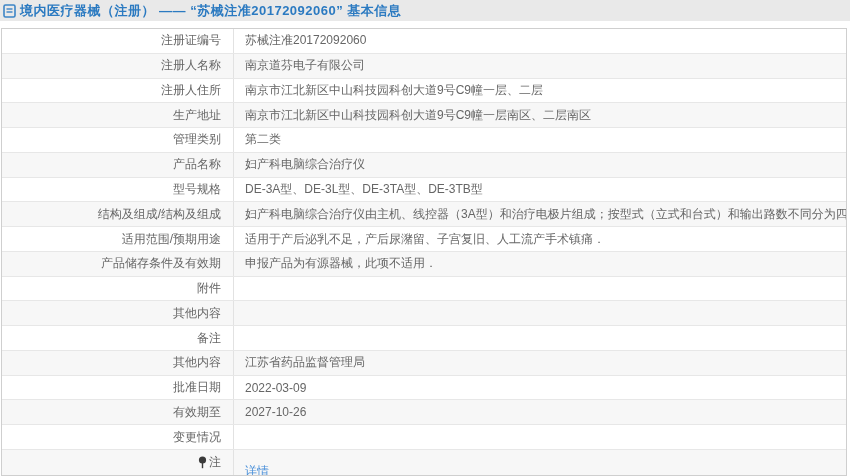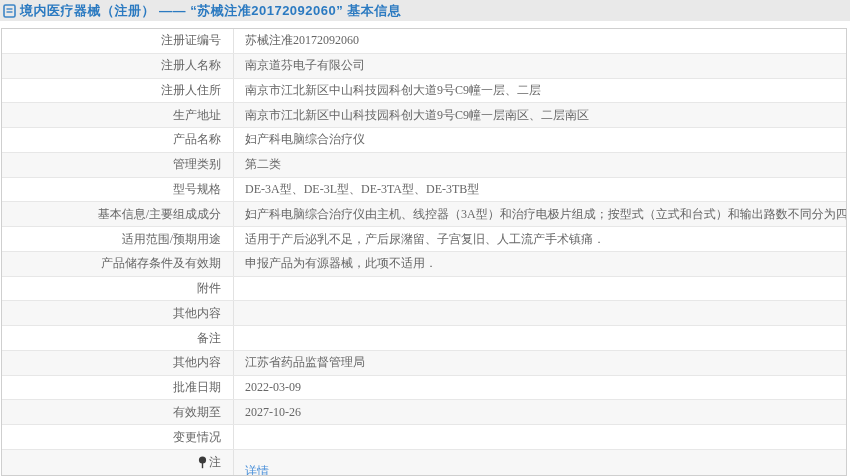--- a/index.html
+++ b/index.html
@@ -11,21 +11,21 @@
   }
   .doc-icon { display:inline-flex; margin-right:4px; margin-top:1px; }
   .page-title {
     font-size:13px; font-weight:bold; color:#2b7ac1; letter-spacing:0.5px;
     white-space:nowrap;
   }
   .table {
     position:absolute; left:1px; top:28px; width:846px;
     border:1px solid #cfcfcf; background:#fff;
   }
-  .row { display:flex; height:24.78px; border-bottom:1px solid #e7e7e7; background:#fff;font-family:Liberation Serif, serif; }
+  .row { display:flex; height:24.78px; border-bottom:1px solid #e7e7e7; background:#fff; }
   .row:last-child { border-bottom:none; }
   .row:nth-child(even) { background:#f7f7f7; }
   .cell { display:flex; align-items:center; font-size:12px; color:#666; }
   .cell.label {
     width:232px; justify-content:flex-end; text-align:right;
     padding-right:12px; border-right:1px solid #e2e2e2; flex-shrink:0;
   }
   .cell.value { flex:1; padding-left:11px; padding-right:8px; white-space:nowrap; overflow:hidden; }
   .pin-icon { display:inline-flex; margin-right:2px; }
   a.detail-link { color:#4a90d9; text-decoration:none; font-size:12px;margin-top:19px; }
@@ -55,33 +55,33 @@
   </div>
   <div class="row">
     <div class="cell label">注册人住所</div>
     <div class="cell value">南京市江北新区中山科技园科创大道9号C9幢一层、二层</div>
   </div>
   <div class="row">
     <div class="cell label">生产地址</div>
     <div class="cell value">南京市江北新区中山科技园科创大道9号C9幢一层南区、二层南区</div>
   </div>
   <div class="row">
+    <div class="cell label">管理类别</div>
+    <div class="cell value">第二类</div>
+  </div>
+  <div class="row">
     <div class="cell label">产品名称</div>
     <div class="cell value">妇产科电脑综合治疗仪</div>
-  </div>
-  <div class="row">
-    <div class="cell label">管理类别</div>
-    <div class="cell value">第二类</div>
   </div>
   <div class="row">
     <div class="cell label">型号规格</div>
     <div class="cell value">DE-3A型、DE-3L型、DE-3TA型、DE-3TB型</div>
   </div>
   <div class="row">
-    <div class="cell label">基本信息/主要组成成分</div>
+    <div class="cell label">结构及组成/结构及组成</div>
     <div class="cell value">妇产科电脑综合治疗仪由主机、线控器（3A型）和治疗电极片组成；按型式（立式和台式）和输出路数不同分为四种型号．</div>
   </div>
   <div class="row">
     <div class="cell label">适用范围/预期用途</div>
     <div class="cell value">适用于产后泌乳不足，产后尿潴留、子宫复旧、人工流产手术镇痛．</div>
   </div>
   <div class="row">
     <div class="cell label">产品储存条件及有效期</div>
     <div class="cell value">申报产品为有源器械，此项不适用．</div>
   </div>

